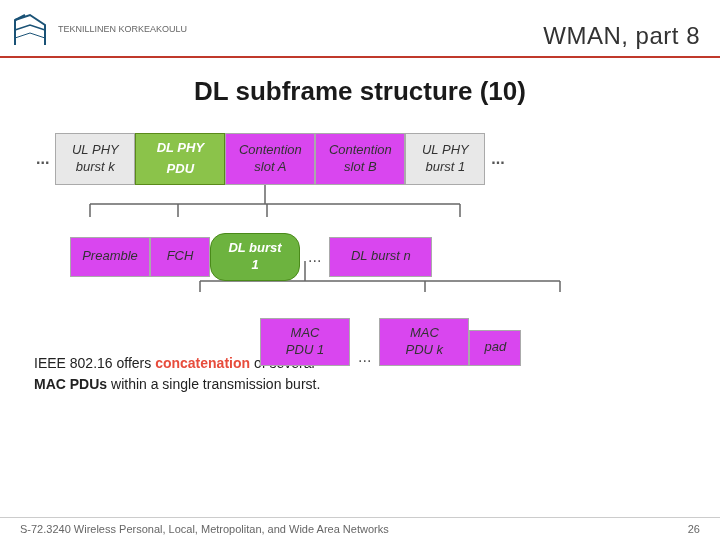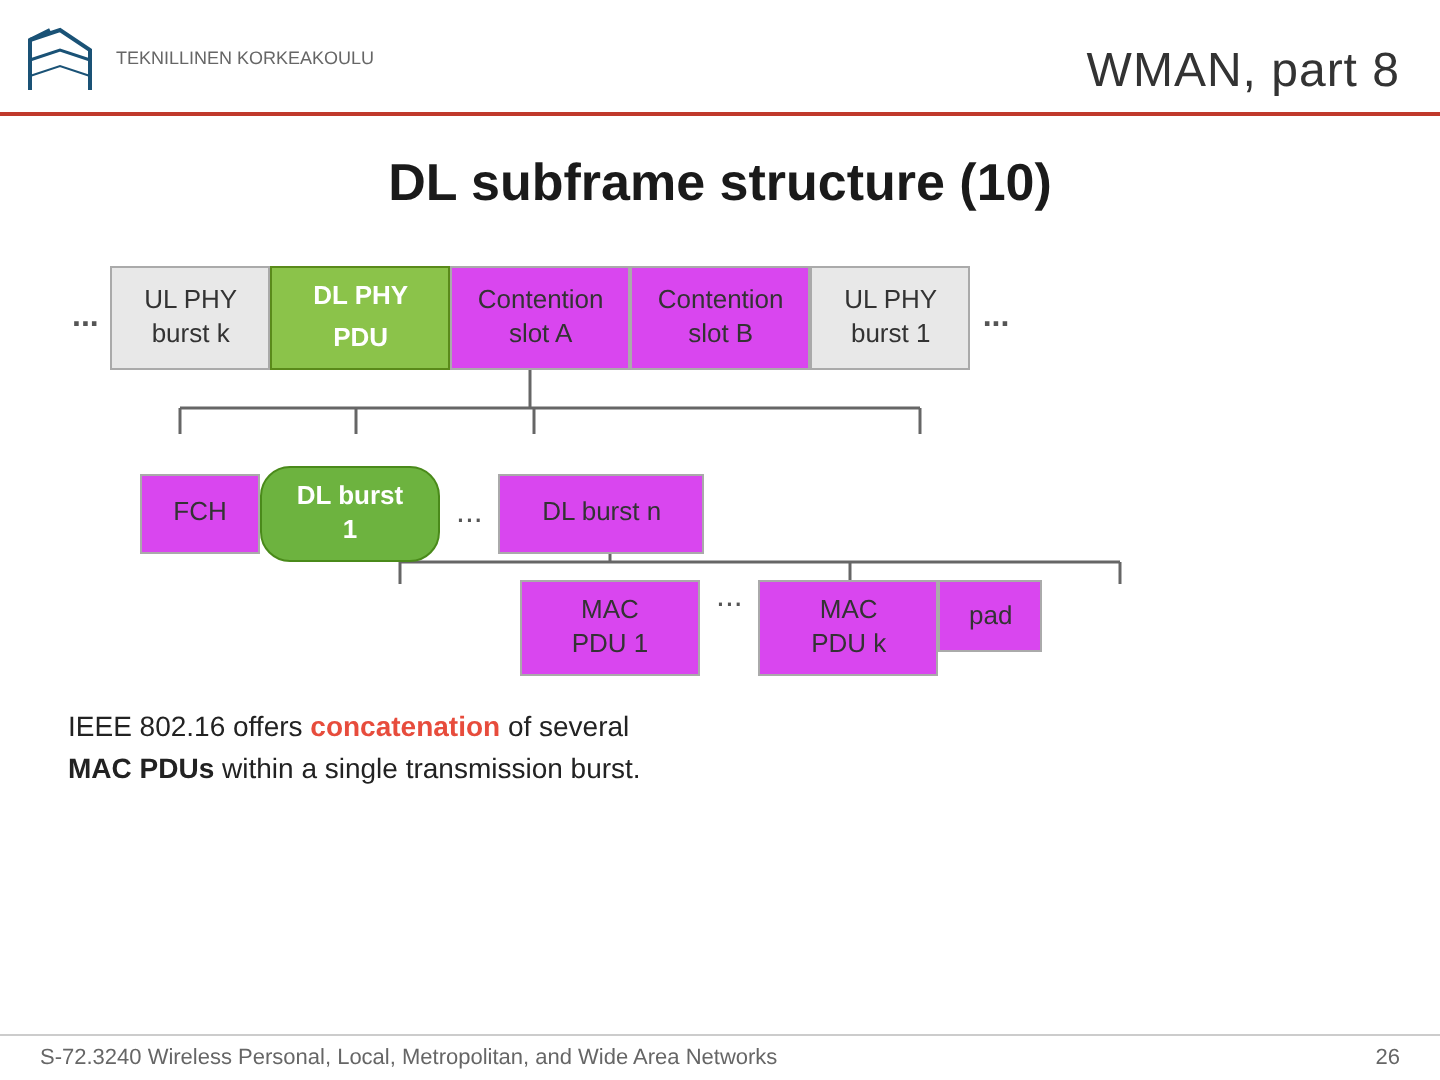--- a/index.html
+++ b/index.html
@@ -68,20 +68,21 @@
     }
 
     .box {
       border: 1px solid #999;
       text-align: center;
       font-size: 13px;
       line-height: 1.3;
       padding: 6px 10px;
       background: #f0f0f0;
       color: #333;
+      font-style: italic;
     }
     .box-gray {
       background: #e8e8e8;
       border-color: #aaa;
     }
     .box-green {
       background: #8BC34A;
       border-color: #5a8a1a;
       color: #fff;
       font-weight: bold;
@@ -234,33 +235,36 @@
         <div>slot B</div>
       </div>
       <div class="box box-gray phy-box-ul" style="width:80px; text-align:center;">
         <div>UL PHY</div>
         <div>burst 1</div>
       </div>
       <span class="dots">...</span>
     </div>
 
     <div class="subframe-row" style="position:absolute; top:88px; left:20px; display:flex; align-items:center; gap:0;">
+      <div class="box box-white sub-box" style="width:80px;">
+        <span>Preamble</span>
+      </div>
       <div class="box box-white sub-box" style="width:60px;">
         <span>FCH</span>
       </div>
       <div class="box box-dl-burst sub-box" style="width:90px; background:#6db33f; color:#fff; font-weight:bold;">
         <span>DL burst 1</span>
       </div>
       <span class="mid-dots" style="padding:0 8px; font-size:16px;">...</span>
       <div class="box box-white sub-box" style="width:103px;">
         <span>DL burst n</span>
       </div>
     </div>
 
-    <div class="mac-row" style="position:absolute; top:147px; left:130px; display:flex; align-items:flex-start; gap:0;">
+    <div class="mac-row" style="position:absolute; top:175px; left:130px; display:flex; align-items:flex-end; gap:0;">
       <div class="box box-white mac-box" style="width:90px;">
         <span>MAC PDU 1</span>
       </div>
       <span class="mid-dots" style="padding:0 8px; font-size:16px;">...</span>
       <div class="box box-white mac-box" style="width:90px;">
         <span>MAC PDU k</span>
       </div>
       <div class="box box-white mac-box" style="width:52px;">
         <span>pad</span>
       </div>

